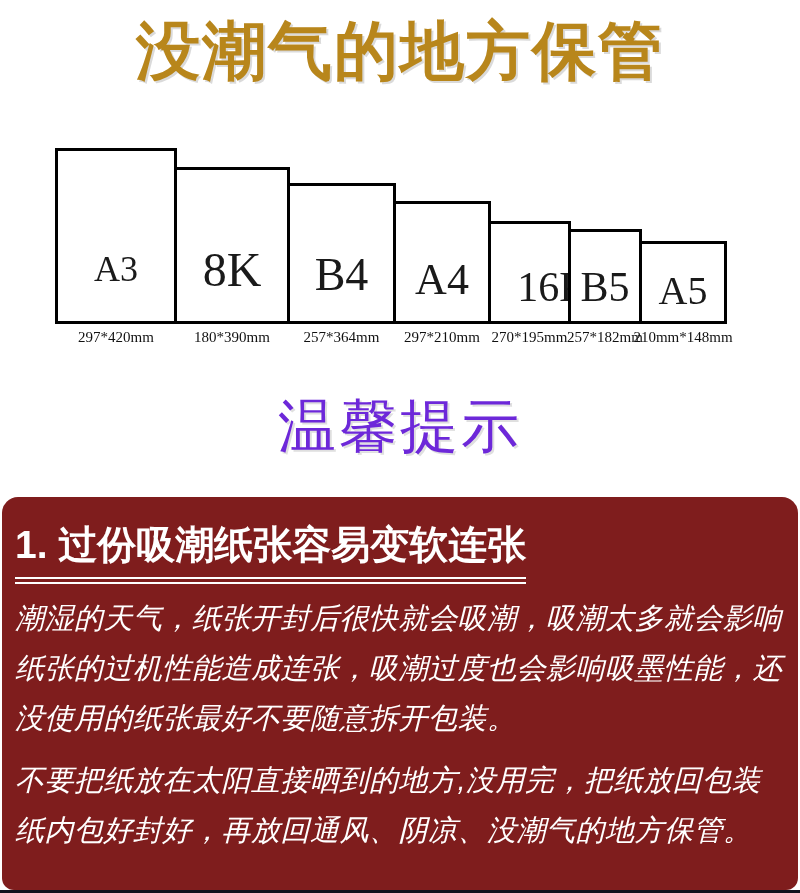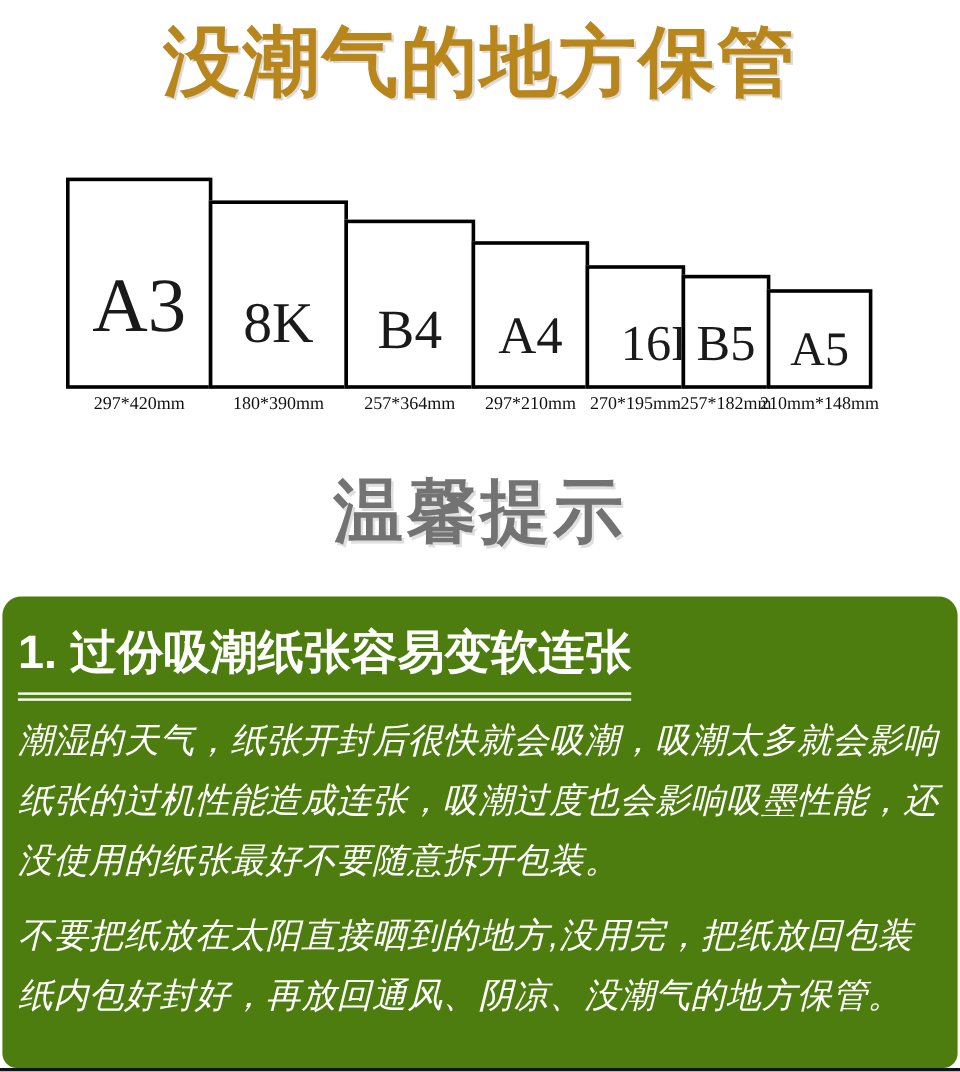--- a/index.html
+++ b/index.html
@@ -47,30 +47,30 @@
     transform:translateX(-50%);
     font-family:"Liberation Serif", serif;
     font-size:15px; color:#111111;
     white-space:nowrap;
   }
 
   
   .tips-title {
     position:absolute; top:388px; left:0; width:100%;
     text-align:center;
-    font-size:58px; font-weight:700;
-    color:#737373;
+    font-size:58px; font-weight:400;
+    color:#6d28d9;
     letter-spacing:3px;
     text-shadow:2px 2px 0 rgba(150,150,150,0.3);
   }
 
   
   .tips-panel {
     position:absolute; left:2px; right:2px; top:497px; bottom:3px;
-    background:#4d7c0f;
+    background:#7f1d1d;
     border-radius:16px 16px 12px 12px;
     padding:24px 10px 0 13px;
     color:#ffffff;
   }
   .tip-heading {
     font-size:39px; font-weight:600;
     line-height:1.25;
     color:#ffffff;
   }
   .tip-heading .underlined {
@@ -95,21 +95,21 @@
 </style>
 </head>
 <body>
 
 <div class="main-title">没潮气的地方保管</div>
 
 <div class="papers-row">
 
   <div class="paper-wrap" style="width:122px;height:176px;">
     <div class="paper-box" style="padding-bottom:34px;">
-      <span class="paper-label" style="font-size:64px;">A3</span>
+      <span class="paper-label" style="font-size:36px;">A3</span>
     </div>
     <span class="paper-size">297*420mm</span>
   </div>
 
   <div class="paper-wrap" style="width:116px;height:157px;">
     <div class="paper-box" style="padding-bottom:27px;">
       <span class="paper-label" style="font-size:48px;">8K</span>
     </div>
     <span class="paper-size">180*390mm</span>
   </div>

